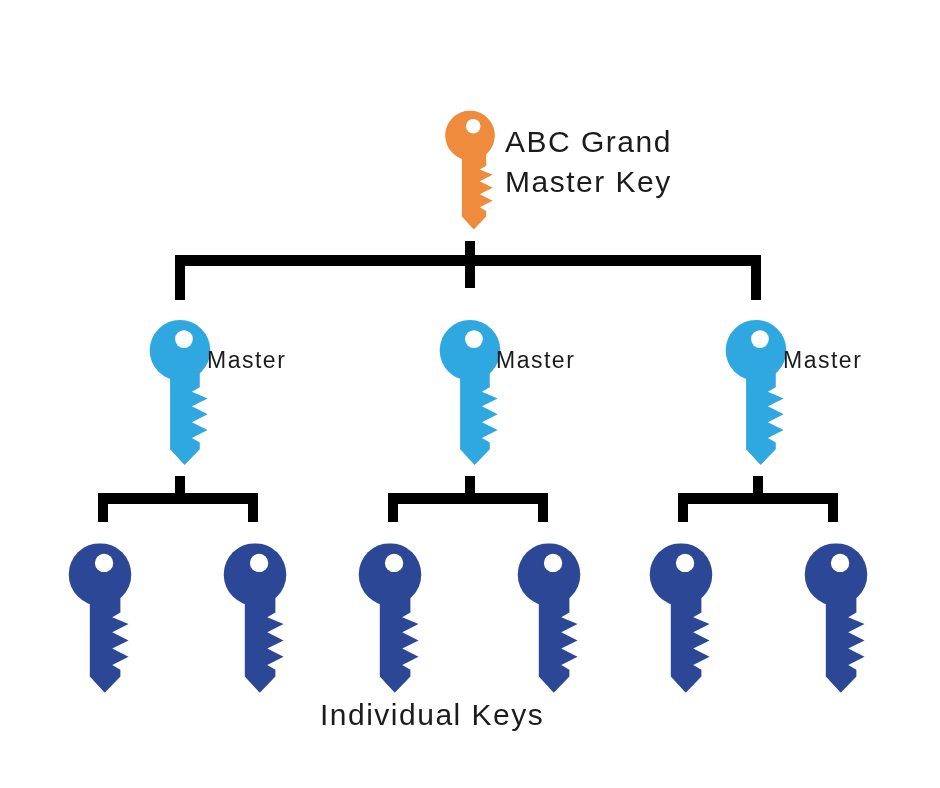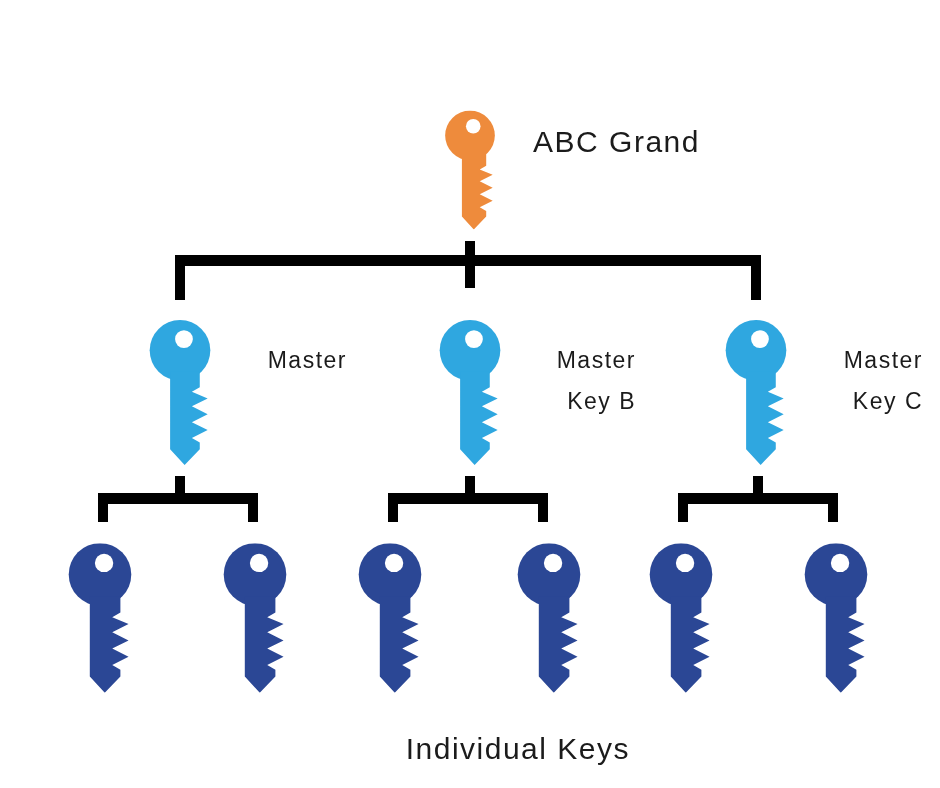--- a/index.html
+++ b/index.html
@@ -24,34 +24,34 @@
   .key {
     position: absolute;
     display: block;
   }
   .connector {
     position: absolute;
     background: #000000;
   }
   .label {
     position: absolute;
-    text-align: right;
+    text-align: left;
     color: #1b1b1b;
     letter-spacing: 1.5px;
   }
   .root-label {
     left: 505px; top: 122px; width: 195px;
     font-size: 30px; line-height: 40px;
   }
   .master-label {
     top: 340px; width: 140px;
     font-size: 23px; line-height: 41px;
   }
   .footer-label {
-    left: 320px; top: 728px; width: 310px;
+    left: 320px; top: 694px; width: 310px;
     font-size: 30px; line-height: 42px;
   }
 </style>
 </head>
 <body>
 
 <div class="canvas">
 
   <svg class="defs" aria-hidden="true">
     <symbol id="key-shape" viewBox="0 0 100 220">
@@ -59,49 +59,48 @@
       <path d="M35 78 L35 196 L57 220 L80 196 L80 186 L68 179 L92 167 L68 155 L92 143 L68 131 L92 119 L68 109 L80 102 L80 78 Z"></path>
       <circle cx="56" cy="29" r="13.5" fill="#ffffff"></circle>
     </symbol>
   </svg>
 
   <svg class="key" viewBox="0 0 100 220" style="left:443px; top:110px; width:54px; height:120px;">
     <use href="#key-shape" fill="#EE8B3C"></use>
   </svg>
   <div class="label root-label">
     <div>ABC Grand</div>
+    <div>Master Key</div>
   </div>
 
   <div class="connector" style="left:465px; top:241px; width:10px; height:16px;"></div>
   <div class="connector" style="left:175px; top:255px; width:586px; height:11px;"></div>
   <div class="connector" style="left:175px; top:266px; width:10px; height:34px;"></div>
   <div class="connector" style="left:465px; top:266px; width:10px; height:22px;"></div>
   <div class="connector" style="left:751px; top:266px; width:10px; height:34px;"></div>
 
   <svg class="key" viewBox="0 0 100 220" style="left:147px; top:320px; width:66px; height:145px;">
     <use href="#key-shape" fill="#2FA7E0"></use>
   </svg>
   <div class="label master-label" style="left:207px;">
     <div>Master</div>
   </div>
 
   <svg class="key" viewBox="0 0 100 220" style="left:437px; top:320px; width:66px; height:145px;">
     <use href="#key-shape" fill="#2FA7E0"></use>
   </svg>
   <div class="label master-label" style="left:496px;">
     <div>Master</div>
-    <div>Key B</div>
   </div>
 
   <svg class="key" viewBox="0 0 100 220" style="left:723px; top:320px; width:66px; height:145px;">
     <use href="#key-shape" fill="#2FA7E0"></use>
   </svg>
   <div class="label master-label" style="left:783px;">
     <div>Master</div>
-    <div>Key C</div>
   </div>
 
   <div class="connector" style="left:175px; top:476px; width:10px; height:17px;"></div>
   <div class="connector" style="left:98px;  top:493px; width:160px; height:11px;"></div>
   <div class="connector" style="left:98px;  top:504px; width:10px; height:18px;"></div>
   <div class="connector" style="left:248px; top:504px; width:10px; height:18px;"></div>
 
   <div class="connector" style="left:465px; top:476px; width:10px; height:17px;"></div>
   <div class="connector" style="left:388px; top:493px; width:160px; height:11px;"></div>
   <div class="connector" style="left:388px; top:504px; width:10px; height:18px;"></div>

